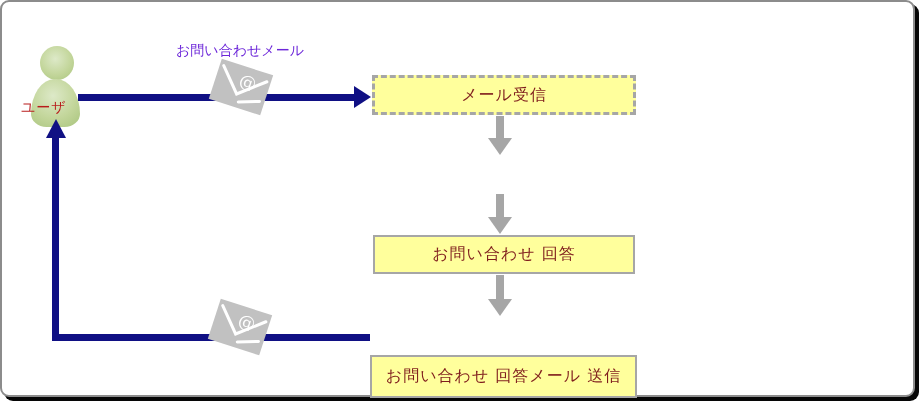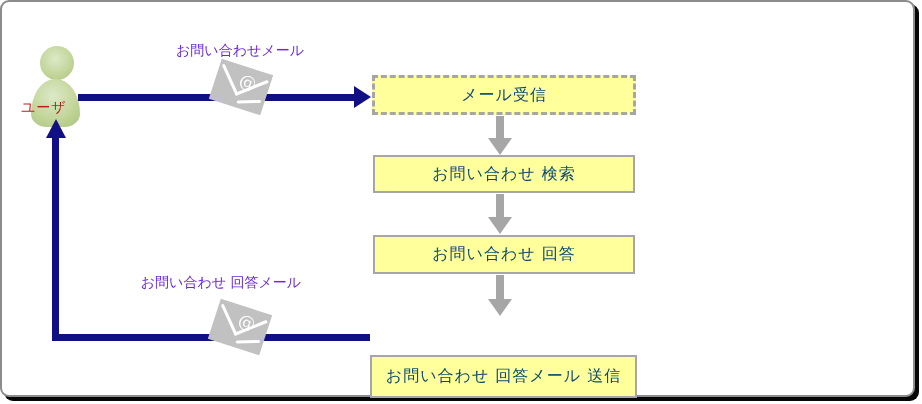--- a/index.html
+++ b/index.html
@@ -44,21 +44,21 @@
   .env-top    { left:211px; top:63px; }
   .env-bottom { left:210px; top:303px; }
   
   .mail-label { position:absolute; font-size:14px; color:#6d28d9; text-align:center; }
   .mail-label-top    { left:157px; top:40px;  width:162px; }
   .mail-label-bottom { left:128px; top:272px; width:182px; }
   
   .box {
     position:absolute; left:371px; width:262px; background:#ffff9c;
     border:2px solid #a6a6a6; display:flex; align-items:center; justify-content:center;
-    font-size:16px; color:#0c4a6e; text-align:center; letter-spacing:1px;
+    font-size:16px; color:#7f1d1d; text-align:center; letter-spacing:1px;
   }
   .box-1 { left:370px; top:73px;  width:264px; height:40px; border:3px dashed #a6a6a6; }
   .box-2 { top:153px; height:38px; }
   .box-3 { top:233px; height:39px; }
   .box-4 { left:368px; top:315px; width:267px; height:43px;margin-top:38px; }
   
   .fshaft { position:absolute; left:494px; width:8px; background:#a6a6a6; }
   .fhead  { position:absolute; left:486px; width:0; height:0;
             border-left:12px solid transparent; border-right:12px solid transparent;
             border-top:17px solid #a6a6a6; }
@@ -79,35 +79,33 @@
   <div class="head-right"></div>
   <div class="mail-label mail-label-top">お問い合わせメール</div>
   <svg class="envelope env-top" viewBox="0 0 56 44">
     <rect x="1" y="1" width="54" height="42" fill="#c1c1c1"></rect>
     <path d="M5 7 L26 30 L51 9" stroke="#ffffff" stroke-width="3" fill="none" stroke-linecap="round"></path>
     <text x="33" y="21" font-size="17" fill="#ffffff" text-anchor="middle" font-family="DejaVu Serif, Liberation Serif, serif">@</text>
     <path d="M30 37 L50 30" stroke="#ffffff" stroke-width="3" stroke-linecap="round"></path>
   </svg>
 
   <div class="box box-1">メール受信</div>
-  <div class="box box-2">お問い合わせ 検索</div>
   <div class="box box-3">お問い合わせ 回答</div>
   <div class="box box-4">お問い合わせ 回答メール 送信</div>
 
   <div class="fshaft s1"></div>
   <div class="fhead h1"></div>
   <div class="fshaft s2"></div>
   <div class="fhead h2"></div>
   <div class="fshaft s3"></div>
   <div class="fhead h3"></div>
 
   <div class="navy line-bottom"></div>
   <div class="navy line-left"></div>
   <div class="head-up"></div>
-  <div class="mail-label mail-label-bottom">お問い合わせ 回答メール</div>
   <svg class="envelope env-bottom" viewBox="0 0 56 44">
     <rect x="1" y="1" width="54" height="42" fill="#c1c1c1"></rect>
     <path d="M5 7 L26 30 L51 9" stroke="#ffffff" stroke-width="3" fill="none" stroke-linecap="round"></path>
     <text x="33" y="21" font-size="17" fill="#ffffff" text-anchor="middle" font-family="DejaVu Serif, Liberation Serif, serif">@</text>
     <path d="M30 37 L50 30" stroke="#ffffff" stroke-width="3" stroke-linecap="round"></path>
   </svg>
 
 </div>
 
 </body></html>

